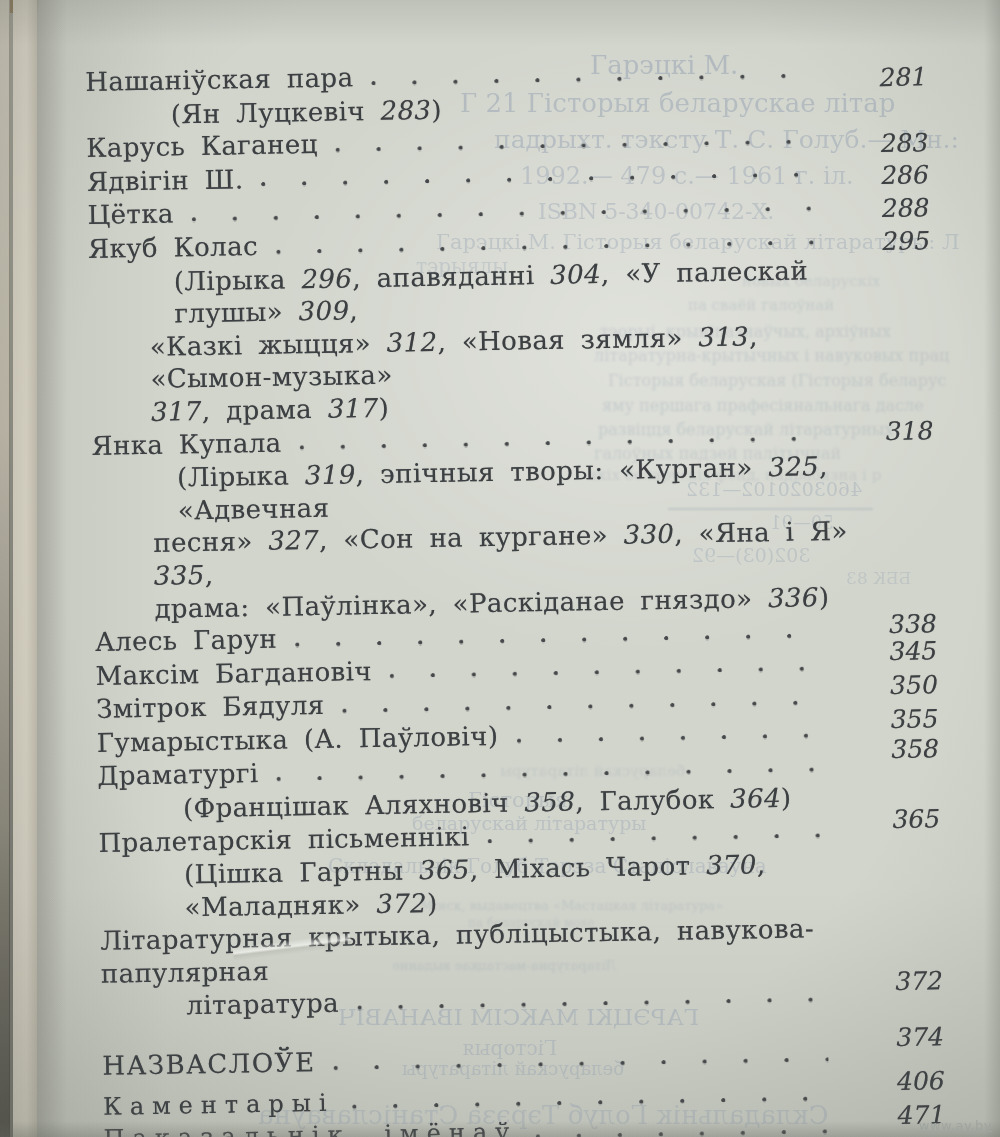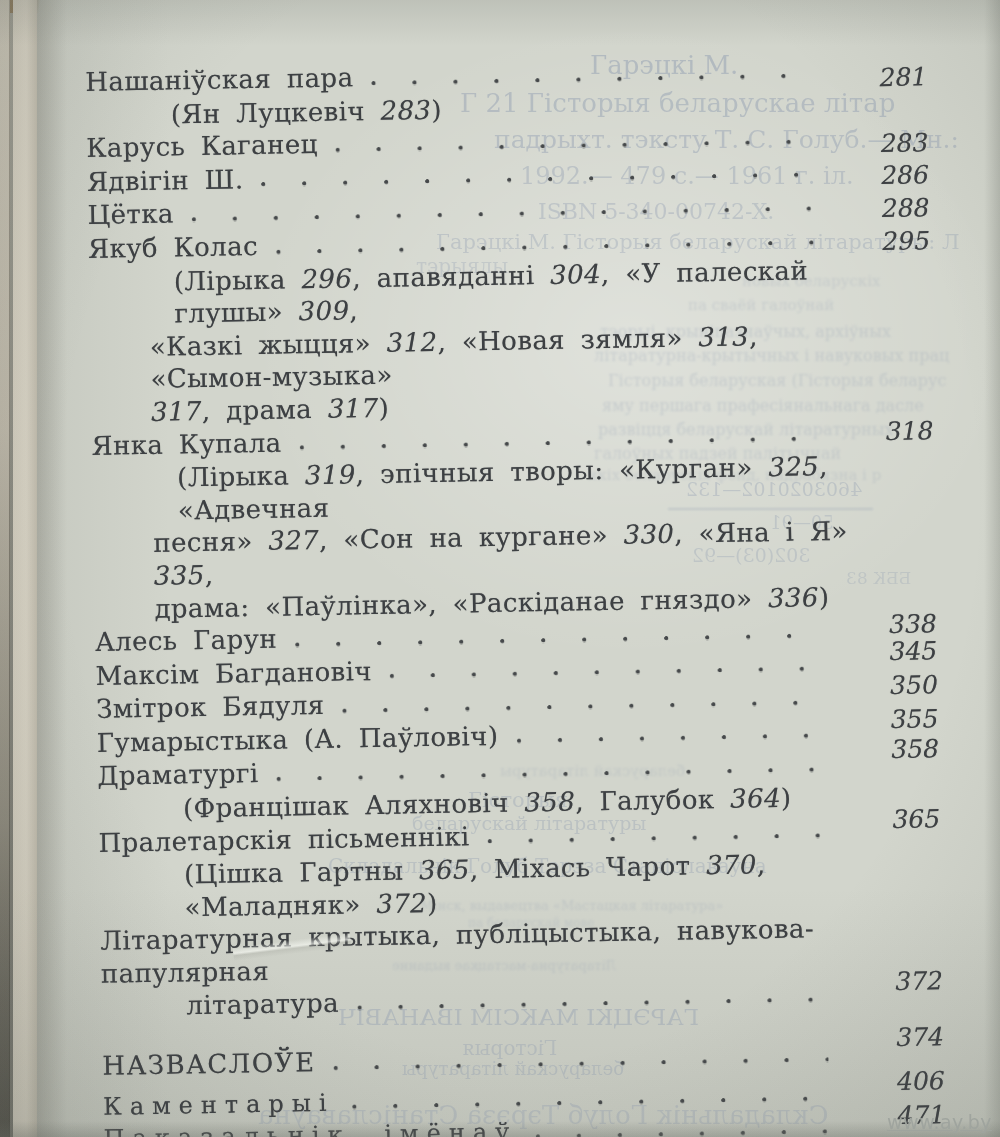--- a/index.html
+++ b/index.html
@@ -47,21 +47,21 @@
   .row.indent2{padding-left:60px;}
   .t{word-spacing:7px;letter-spacing:.4px;}
   .t.spaced{letter-spacing:8px;word-spacing:18px;font-size:24px;}
   .t.caps{letter-spacing:1.5px;}
   .n,.pg{font-style:italic;font-family:"DejaVu Serif",serif;}
   .dots{flex:1 1 auto;align-self:flex-end;height:5px;margin:0 30px 9px 18px;
     background-image:radial-gradient(circle at 2.2px 2.2px, #46494b 1.7px, rgba(0,0,0,0) 2.4px);
     background-size:41px 5px;background-repeat:repeat-x;background-position:0 0;}
   .pg{flex:0 0 86px;text-align:right;font-size:25px;}
   .watermark{position:absolute;right:8px;bottom:4px;color:#9fa49e;
-    font-family:"DejaVu Sans",sans-serif;font-size:19px;letter-spacing:.5px;text-decoration:underline;}
+    font-family:"DejaVu Sans",sans-serif;font-size:13px;letter-spacing:.5px;text-decoration:underline;}
 </style>
 </head>
 <body>
 
 <div class="photo">
   <div class="corner-tl"></div>
   <div class="edge-left-outer"></div>
   <div class="edge-left-line"></div>
   <div class="edge-left-band"></div>
   <div class="edge-left-shadow"></div>

